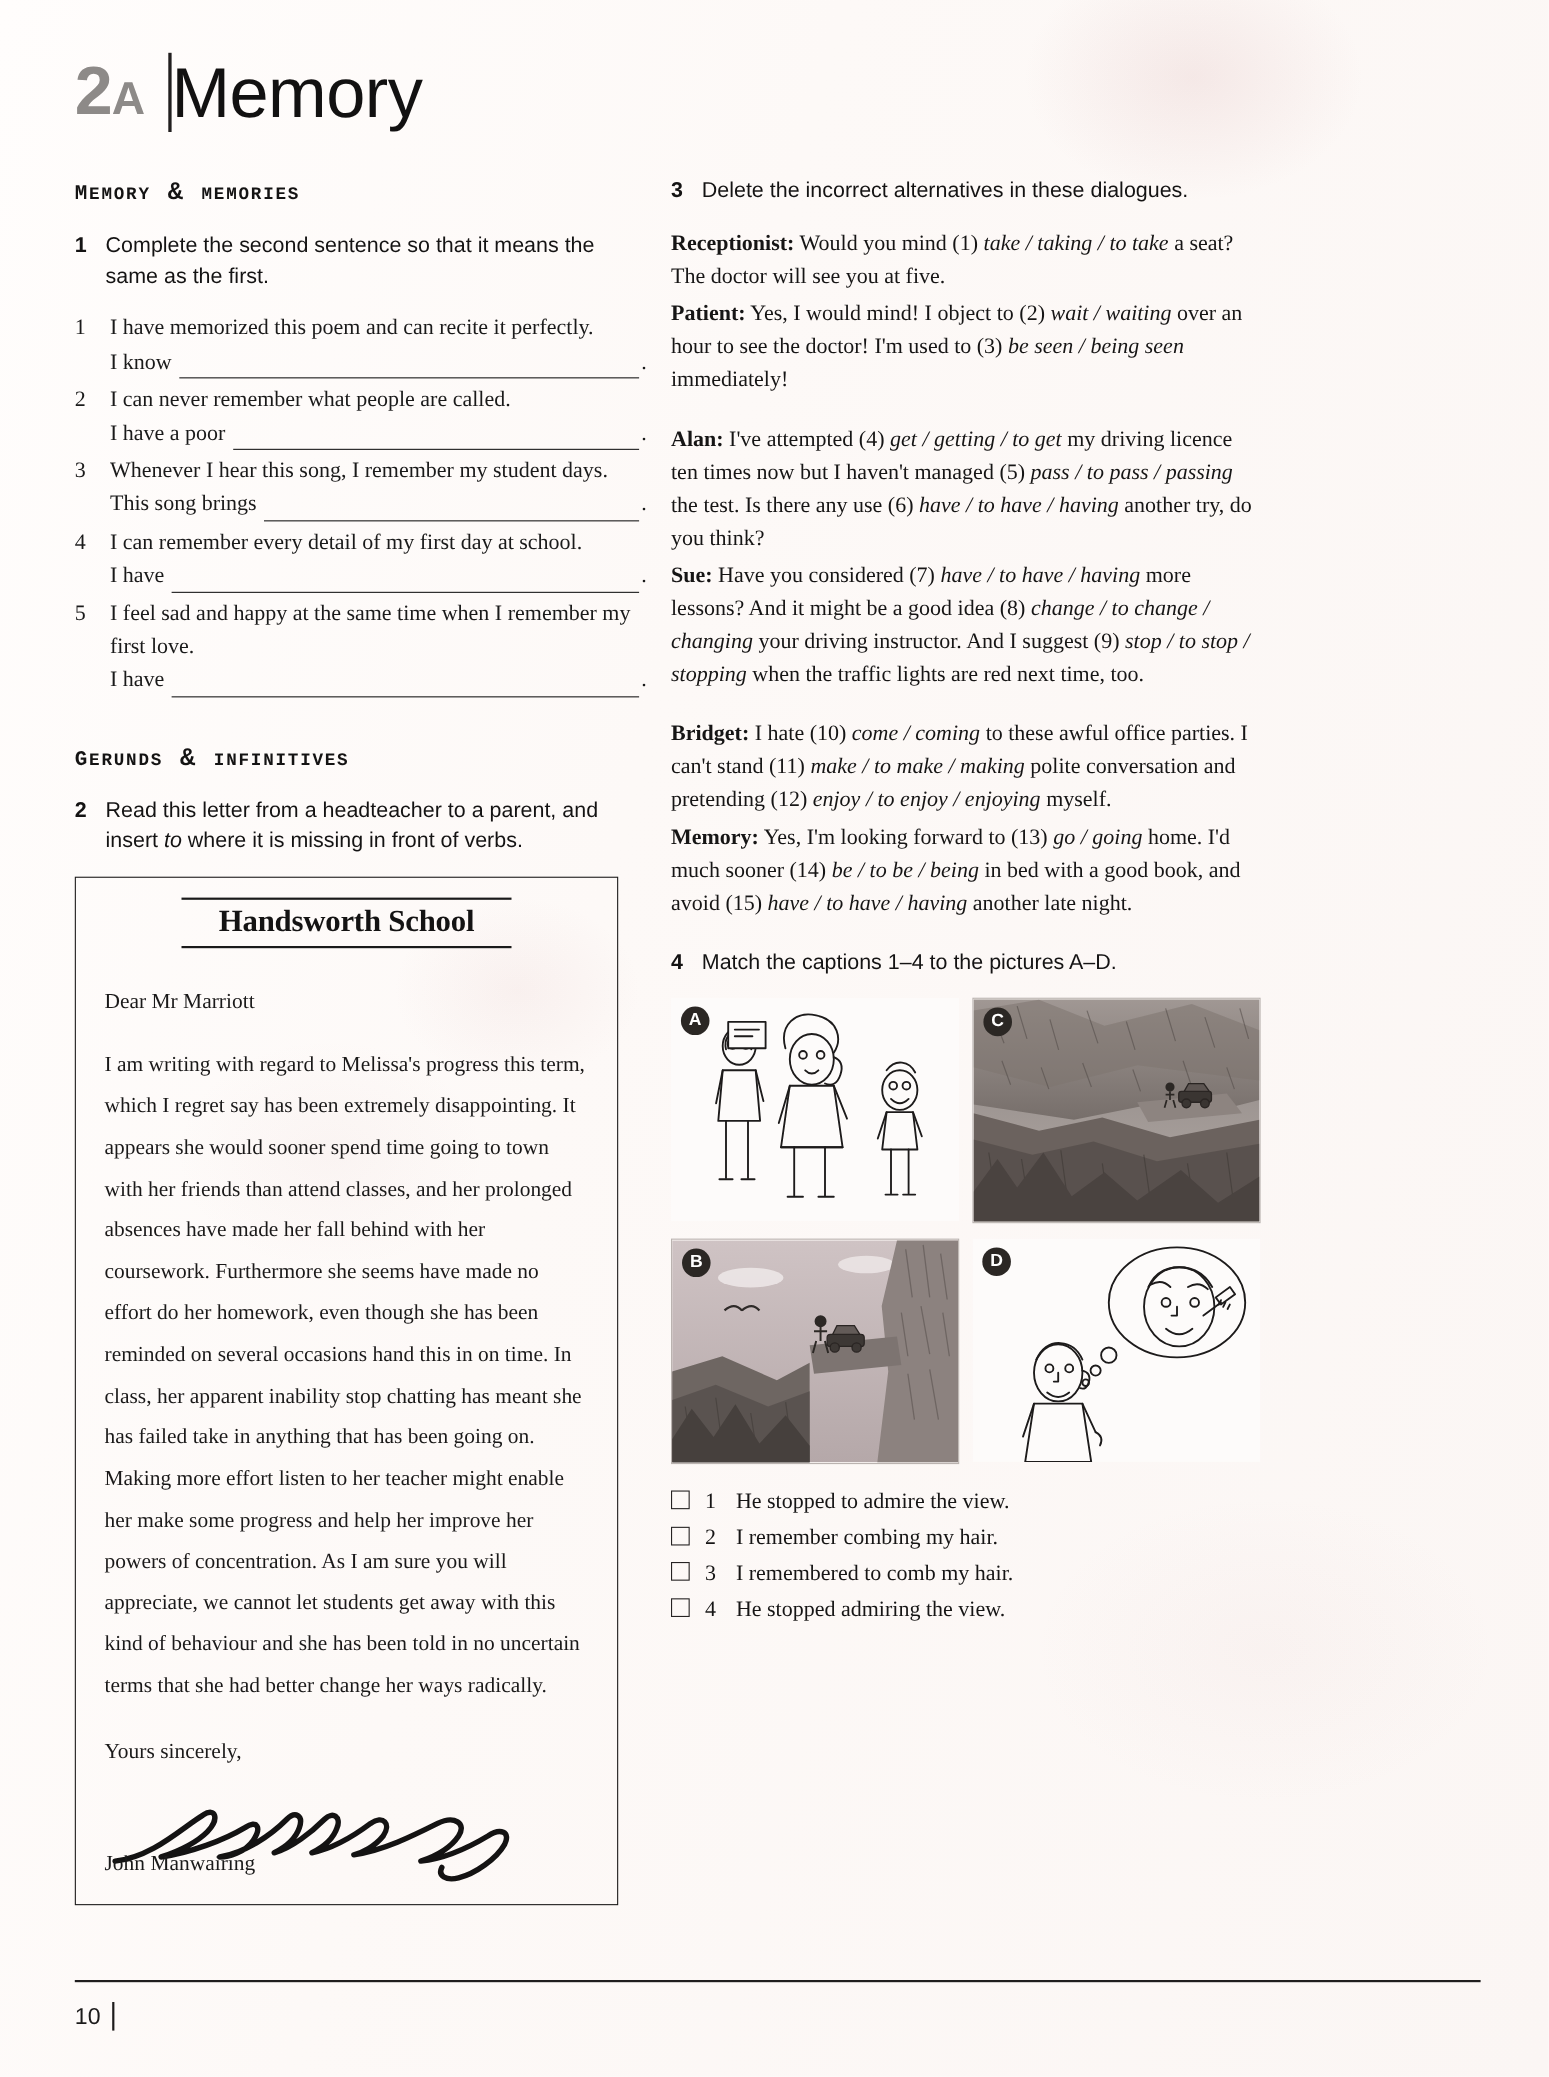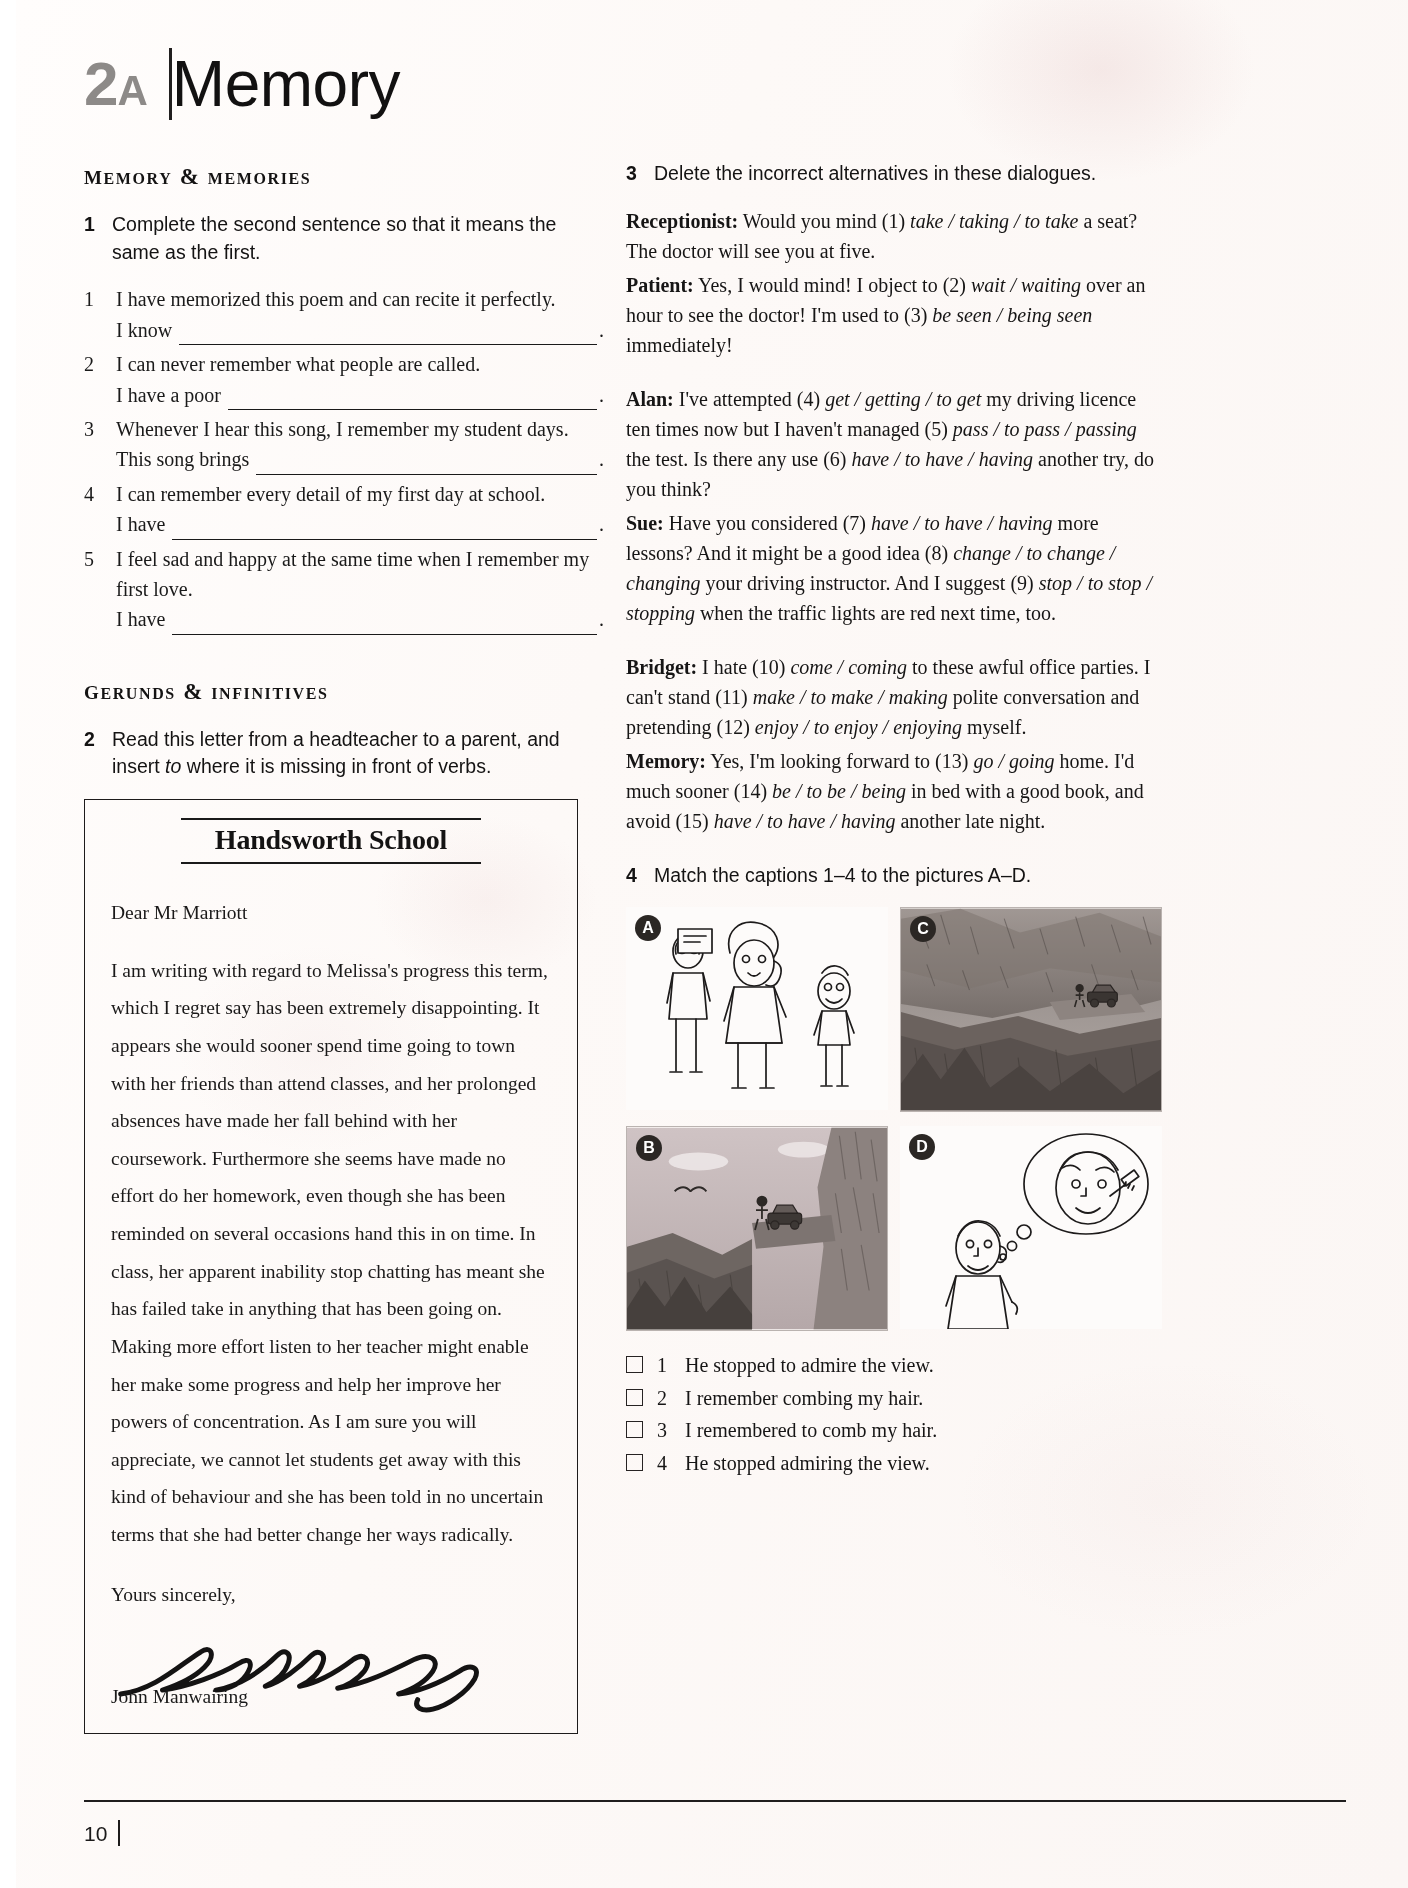--- a/index.html
+++ b/index.html
@@ -12,21 +12,20 @@
     height: 1888px;
     position: relative;
     font-family: "Liberation Serif", serif;
     color: #1a1a1a;
     overflow: hidden;
   }
   .page {
     position: absolute;
     inset: 0;
     background: #fdfbfa;
-    margin-left: 16px;
   }
   
   .paper-tint {
     position: absolute;
     inset: 0;
     background:
       radial-gradient(ellipse 220px 160px at 1085px 70px, rgba(205,150,150,0.16), rgba(255,255,255,0) 70%),
       radial-gradient(ellipse 160px 120px at 470px 900px, rgba(210,160,160,0.10), rgba(255,255,255,0) 70%),
       radial-gradient(ellipse 200px 150px at 300px 1050px, rgba(210,165,165,0.07), rgba(255,255,255,0) 70%),
       radial-gradient(ellipse 300px 200px at 1150px 1500px, rgba(205,160,160,0.06), rgba(255,255,255,0) 70%),
@@ -75,21 +74,21 @@
     width: 520px;
   }
   .col-right {
     position: absolute;
     left: 610px;
     top: 160px;
     width: 528px;
   }
 
   .section-head {
-    font-family: Liberation Serif, serif;
+    font-family: Liberation Mono, monospace;
     font-size: 23px;
     font-weight: 600;
     letter-spacing: 1.6px;
     color: #141313;
     margin: 0 0 20px 0;
     text-transform: lowercase;
     font-variant: small-caps;
   }
   .section-head::first-letter { font-size: 27px; }
 

